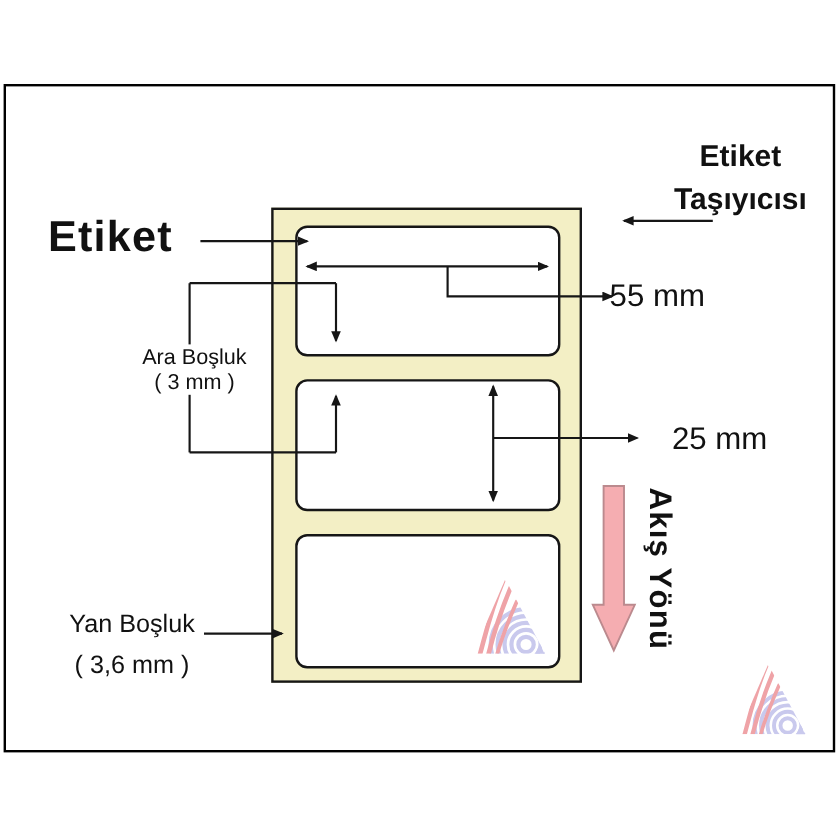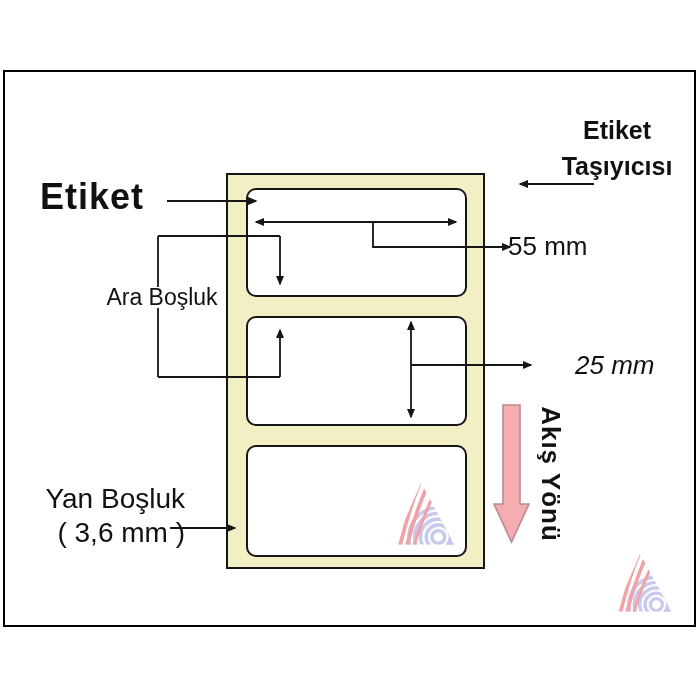--- a/index.html
+++ b/index.html
@@ -36,28 +36,28 @@
   .txt{position:absolute;color:#111;}
   .heading{
     left:40px;top:179px;font-size:36px;font-weight:bold;letter-spacing:1px;line-height:36px;
   }
   .carrier-label{
     left:532px;top:112px;width:170px;text-align:center;
     font-size:25px;font-weight:bold;line-height:36px;white-space:nowrap;
   }
   .dim{font-size:26px;line-height:26px;}
   .dim55{left:508px;top:233px;}
-  .dim25{left:575px;top:352px;font-style:italic;}
+  .dim25{left:560px;top:352px;}
   .gap-label{
     left:99px;top:287px;width:126px;text-align:center;
-    font-size:23px;line-height:21px;background:var(--background);
+    font-size:18px;line-height:21px;background:var(--background);
   }
   .side-label{
-    left:35px;top:482px;width:150px;text-align:right;
-    font-size:28px;line-height:34px;
+    left:35px;top:504px;width:150px;text-align:center;
+    font-size:21px;line-height:34px;
   }
   .flow-label{
     left:550px;top:474px;font-size:26px;font-weight:bold;letter-spacing:1px;
     white-space:nowrap;transform:translate(-50%,-50%) rotate(90deg);
   }
   .overlay{position:absolute;left:0;top:0;pointer-events:none;}
   .wm{position:absolute;}
   .wm1{left:390px;top:482px;width:66px;height:64px;}
   .wm2{left:611px;top:553px;width:62px;height:60px;}
 </style>
@@ -137,20 +137,21 @@
     <div>Etiket</div>
     <div>Taşıyıcısı</div>
   </div>
 
   <div class="txt dim dim55">55 mm</div>
 
   <div class="txt dim dim25">25 mm</div>
 
   <div class="txt gap-label">
     <div>Ara Boşluk</div>
+    <div>( 3 mm )</div>
   </div>
 
   <div class="txt side-label">
     <div>Yan Boşluk</div>
     <div>( 3,6 mm )</div>
   </div>
 
   <div class="txt flow-label">Akış Yönü</div>
 
 </div>

